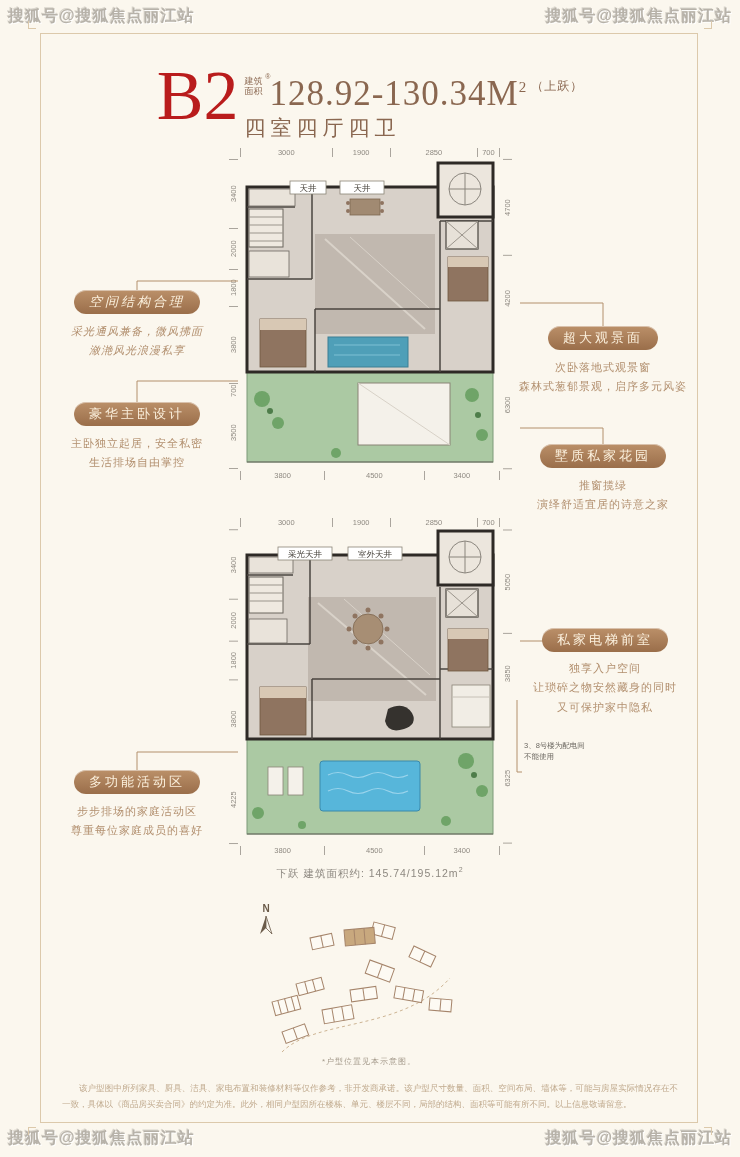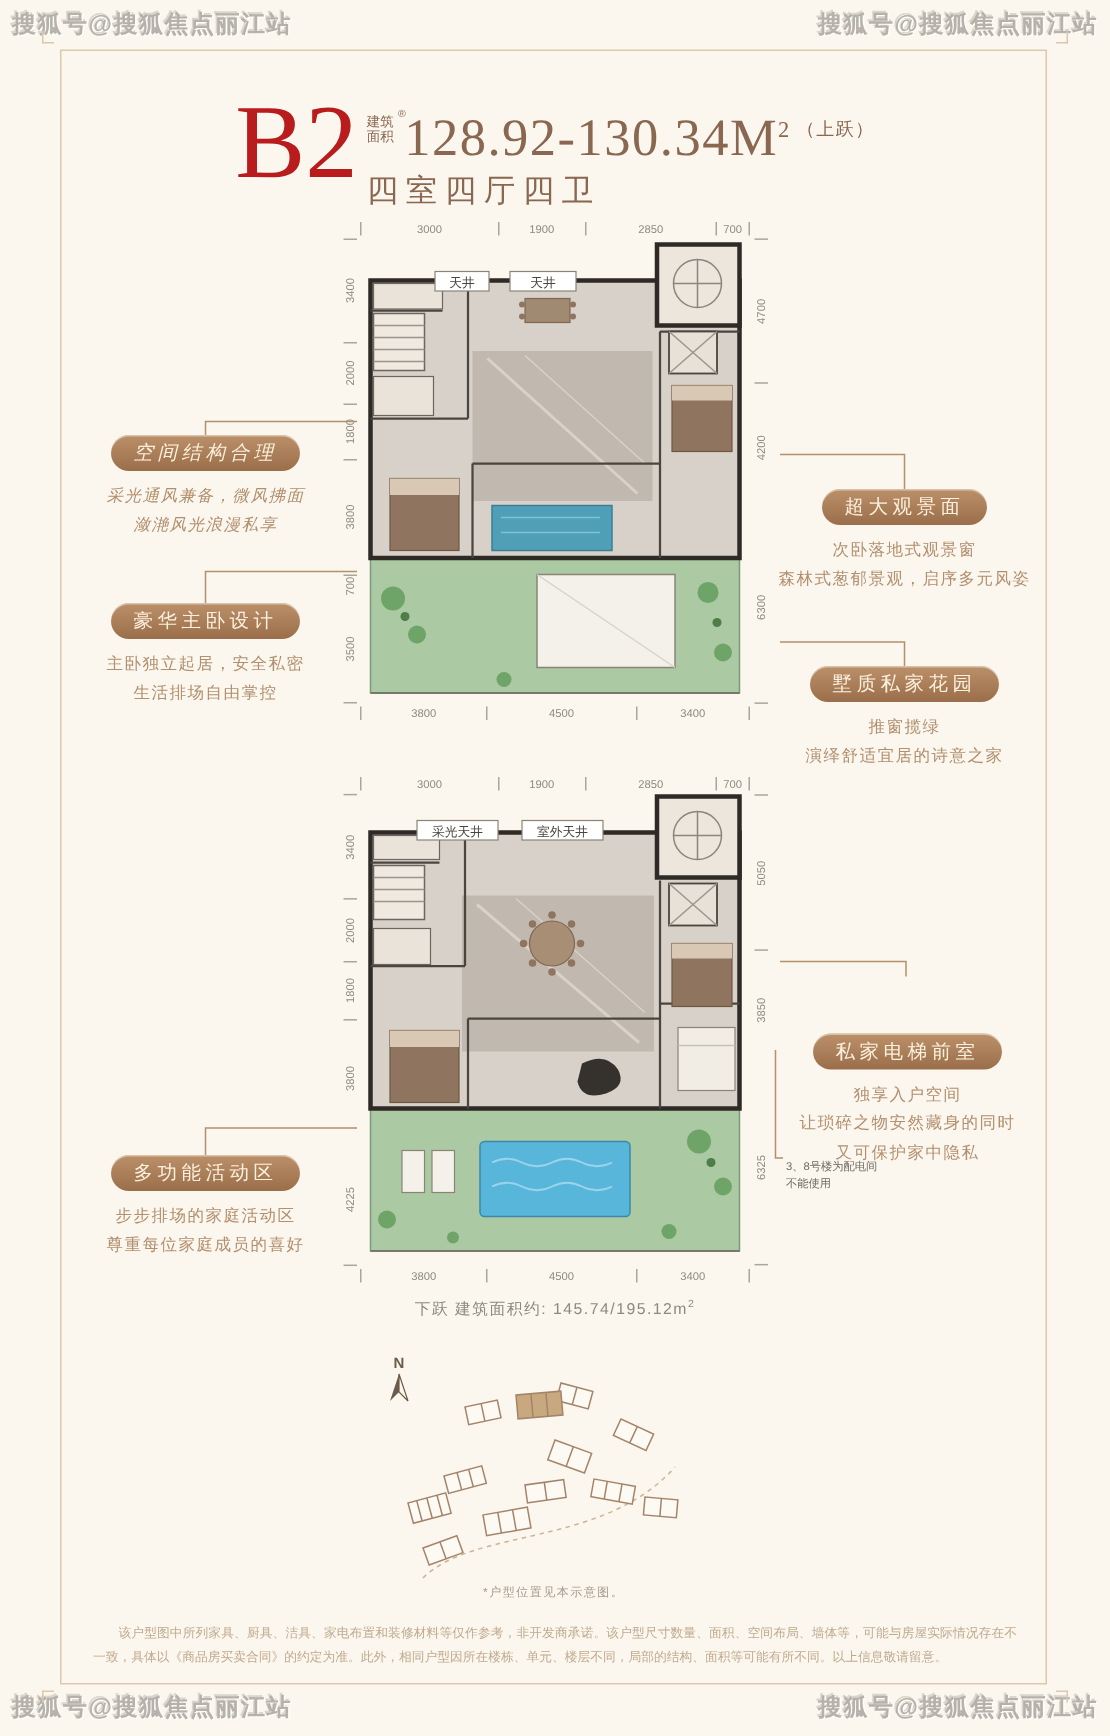--- a/index.html
+++ b/index.html
@@ -372,28 +372,28 @@
     <div class="co-line">次卧落地式观景窗</div>
     <div class="co-line">森林式葱郁景观，启序多元风姿</div>
   </div>
 
   <div class="callout" style="left:505px; top:444px; width:196px;">
     <div class="badge">墅质私家花园</div>
     <div class="co-line">推窗揽绿</div>
     <div class="co-line">演绎舒适宜居的诗意之家</div>
   </div>
 
-  <div class="callout" style="left:506px; top:689px; width:198px;">
+  <div class="callout" style="left:506px; top:628px; width:198px;font-family:Liberation Mono, monospace;">
     <div class="badge">私家电梯前室</div>
     <div class="co-line">独享入户空间</div>
     <div class="co-line">让琐碎之物安然藏身的同时</div>
     <div class="co-line">又可保护家中隐私</div>
   </div>
 
-  <div class="small-note" style="left:524px; top:740px;margin-top:32px;">
+  <div class="small-note" style="left:524px; top:740px;">
     <div>3、8号楼为配电间</div>
     <div>不能使用</div>
   </div>
 
   <div class="callout" style="left:47px; top:770px; width:180px;">
     <div class="badge">多功能活动区</div>
     <div class="co-line">步步排场的家庭活动区</div>
     <div class="co-line">尊重每位家庭成员的喜好</div>
   </div>
 

